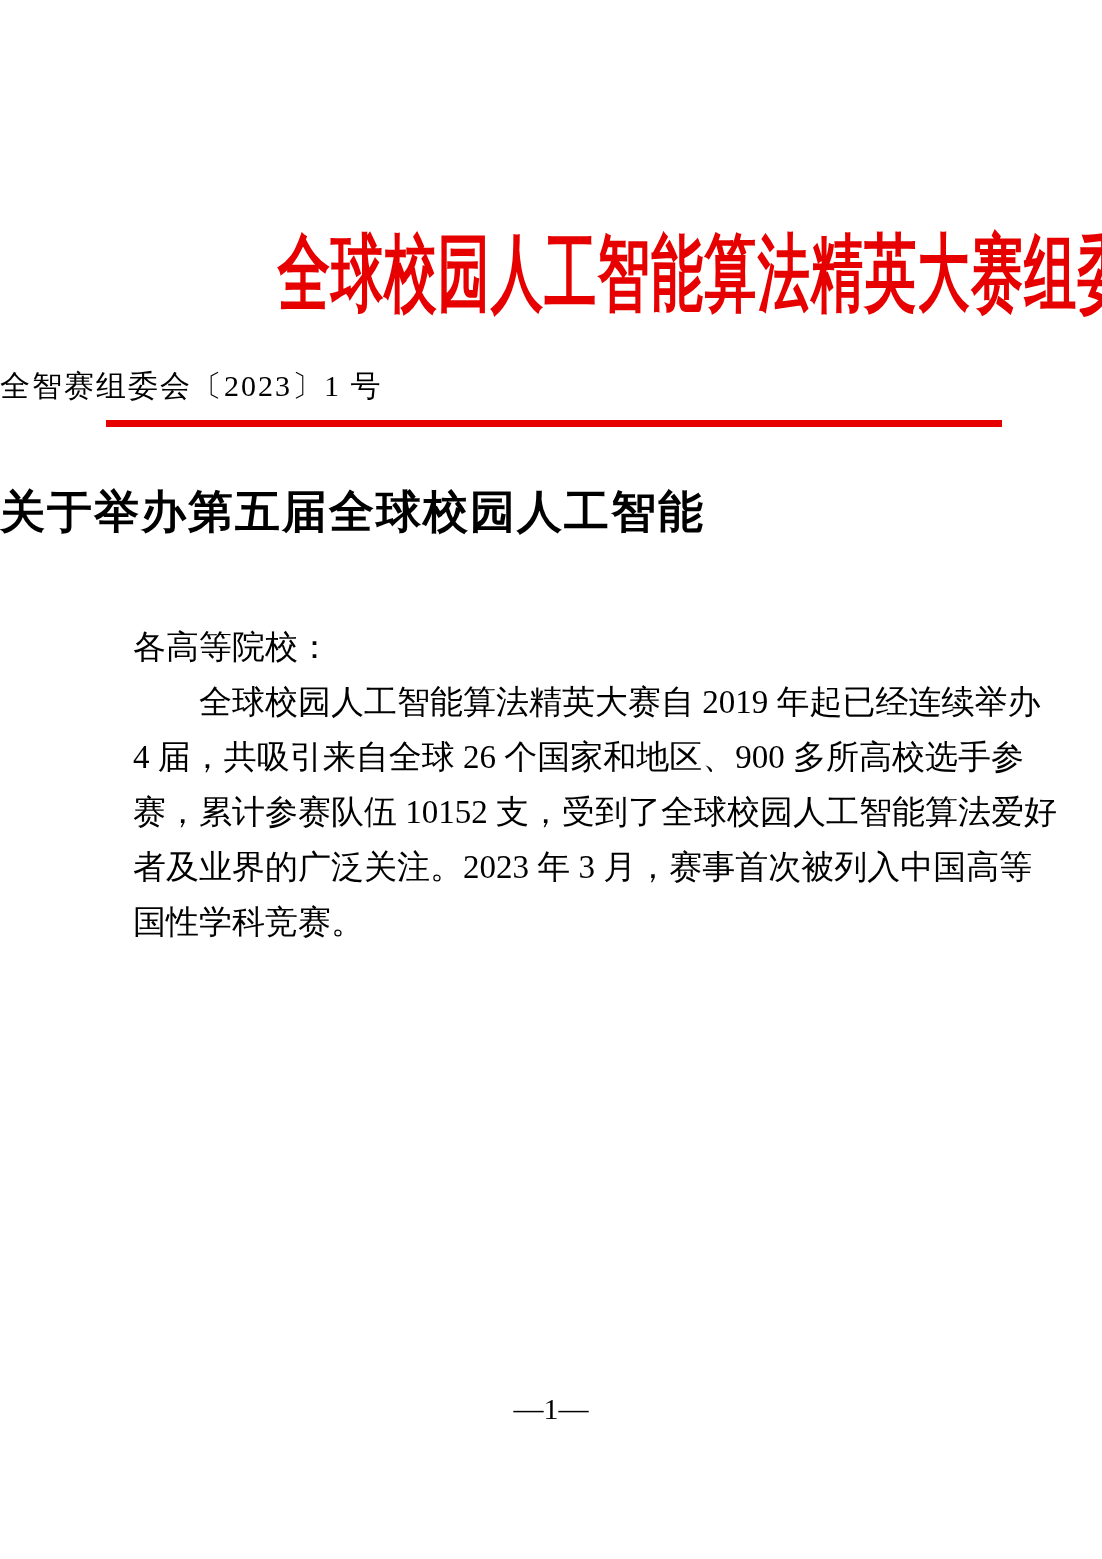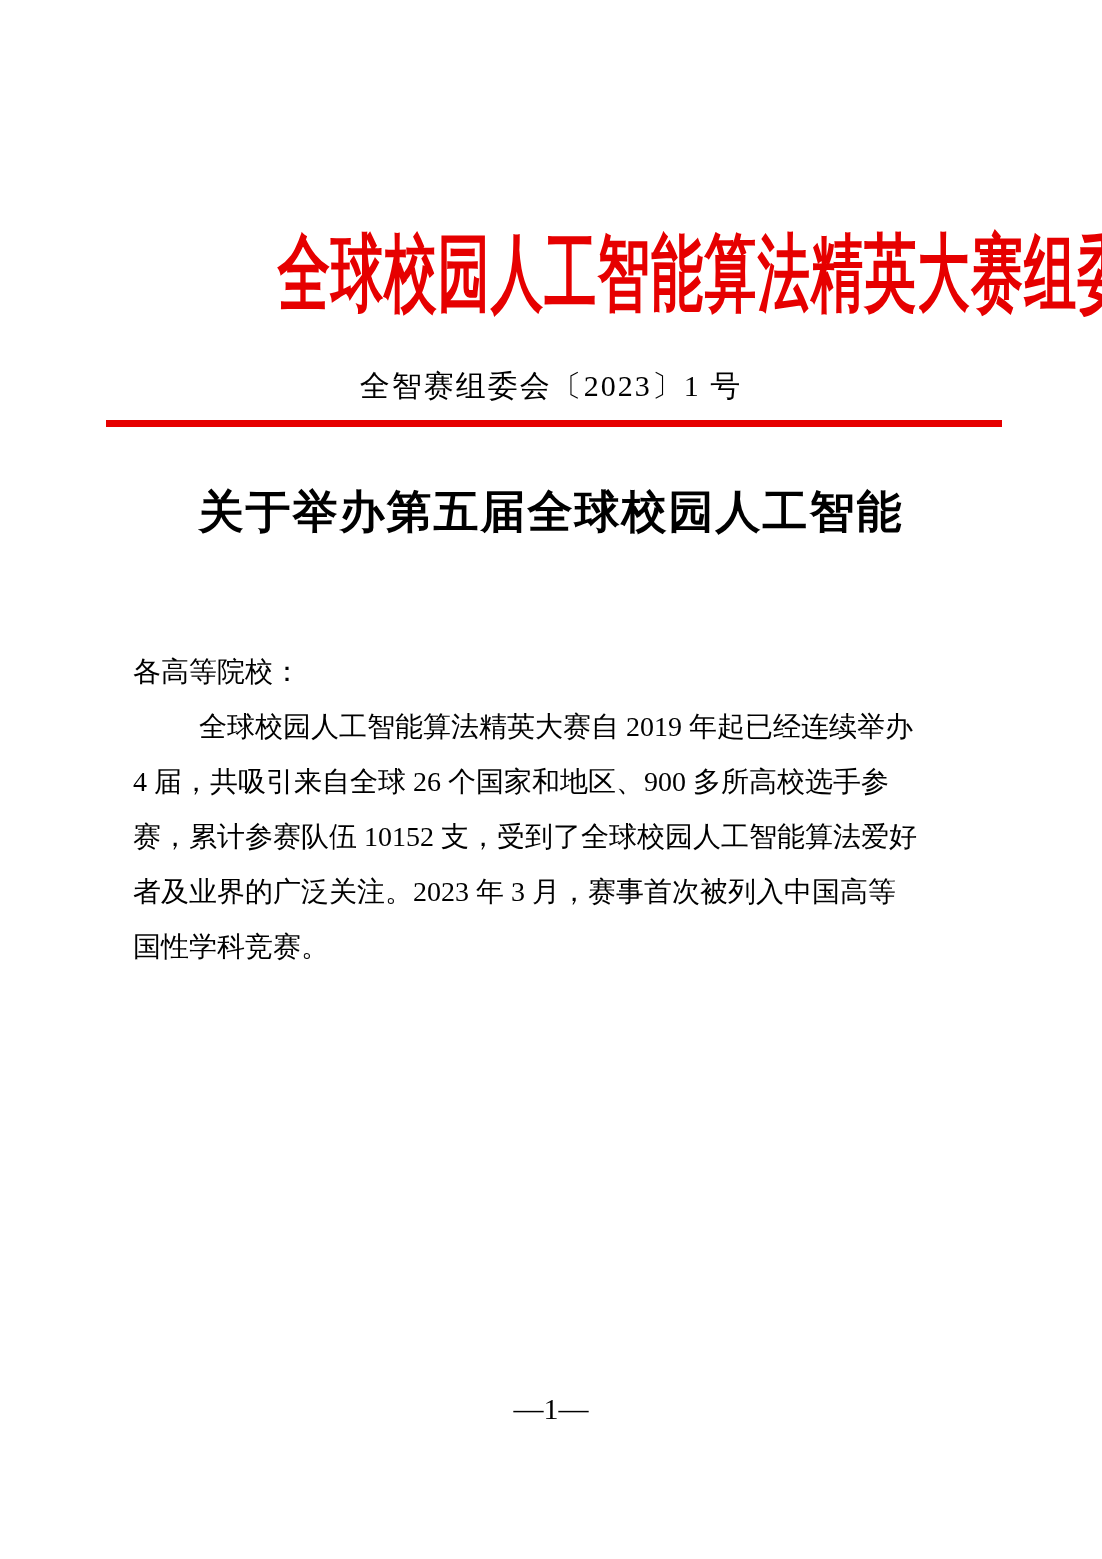--- a/index.html
+++ b/index.html
@@ -31,50 +31,50 @@
     white-space: nowrap;
     transform: scaleX(0.62);
     transform-origin: 50% 50%;
     letter-spacing: 2px;
   }
   .doc-number {
     position: absolute;
     top: 366px;
     left: 0;
     width: 100%;
-    text-align: center;
+    text-align: left;
     font-size: 30px;
     line-height: 40px;
     letter-spacing: 2px;
   }
   .red-rule {
     position: absolute;
     top: 420px;
     left: 106px;
     width: 896px;
     height: 7px;
     background: var(--accent);
   }
   .doc-title {
     position: absolute;
     top: 482px;
     left: 0;
     width: 100%;
-    text-align: center;
+    text-align: left;
     font-size: 45px;
     font-weight: bold;
     line-height: 61px;
     letter-spacing: 2px;
   }
   .body-block {
     position: absolute;
-    top: 644px;
+    top: 620px;
     left: 133px;
     width: 856px;
-    font-size: 28px;
+    font-size: 33px;
     line-height: 55px;
   }
   .line { white-space: nowrap; }
   .indent { text-indent: 66px; }
   .page-number {
     position: absolute;
     top: 1392px;
     left: 0;
     width: 100%;
     text-align: center;

